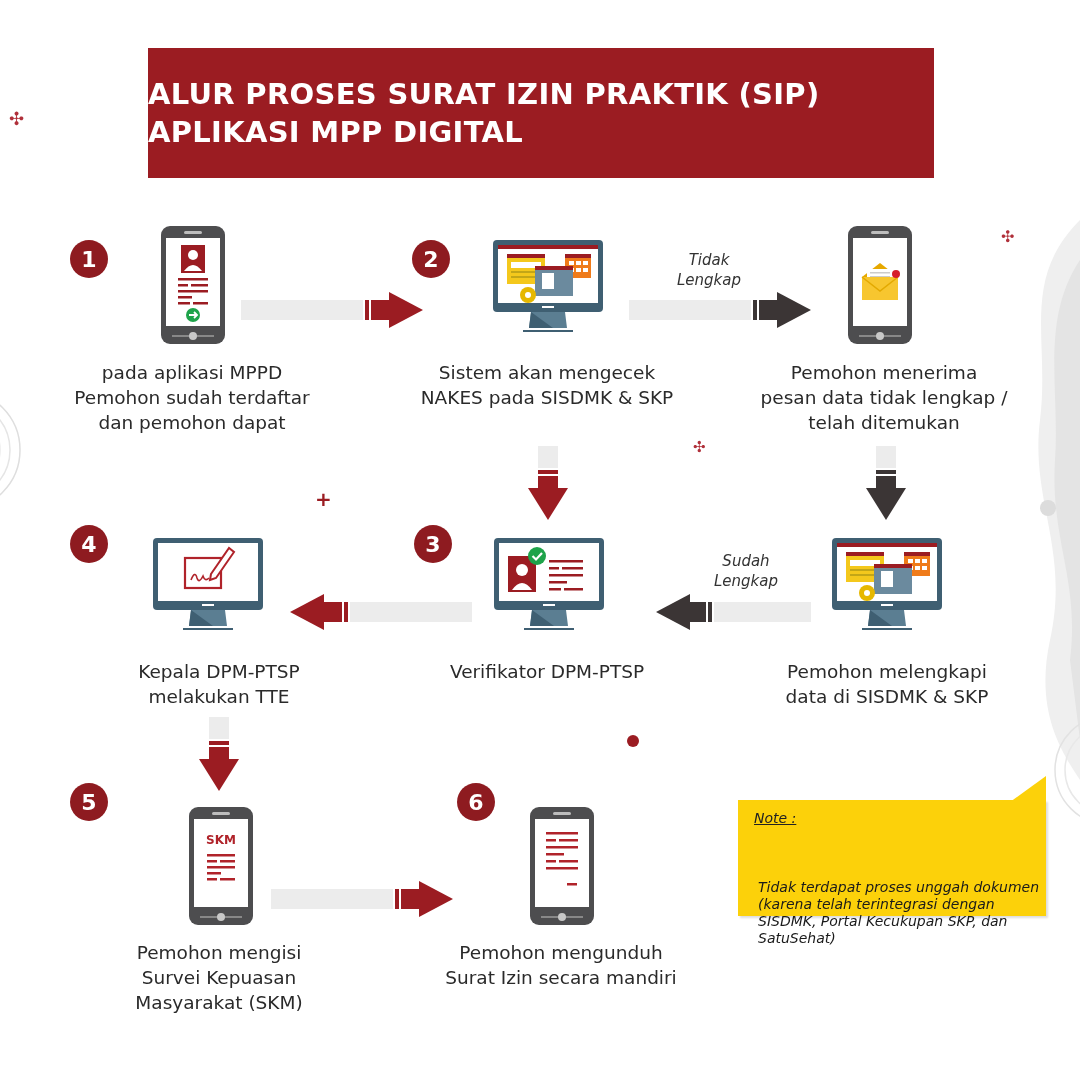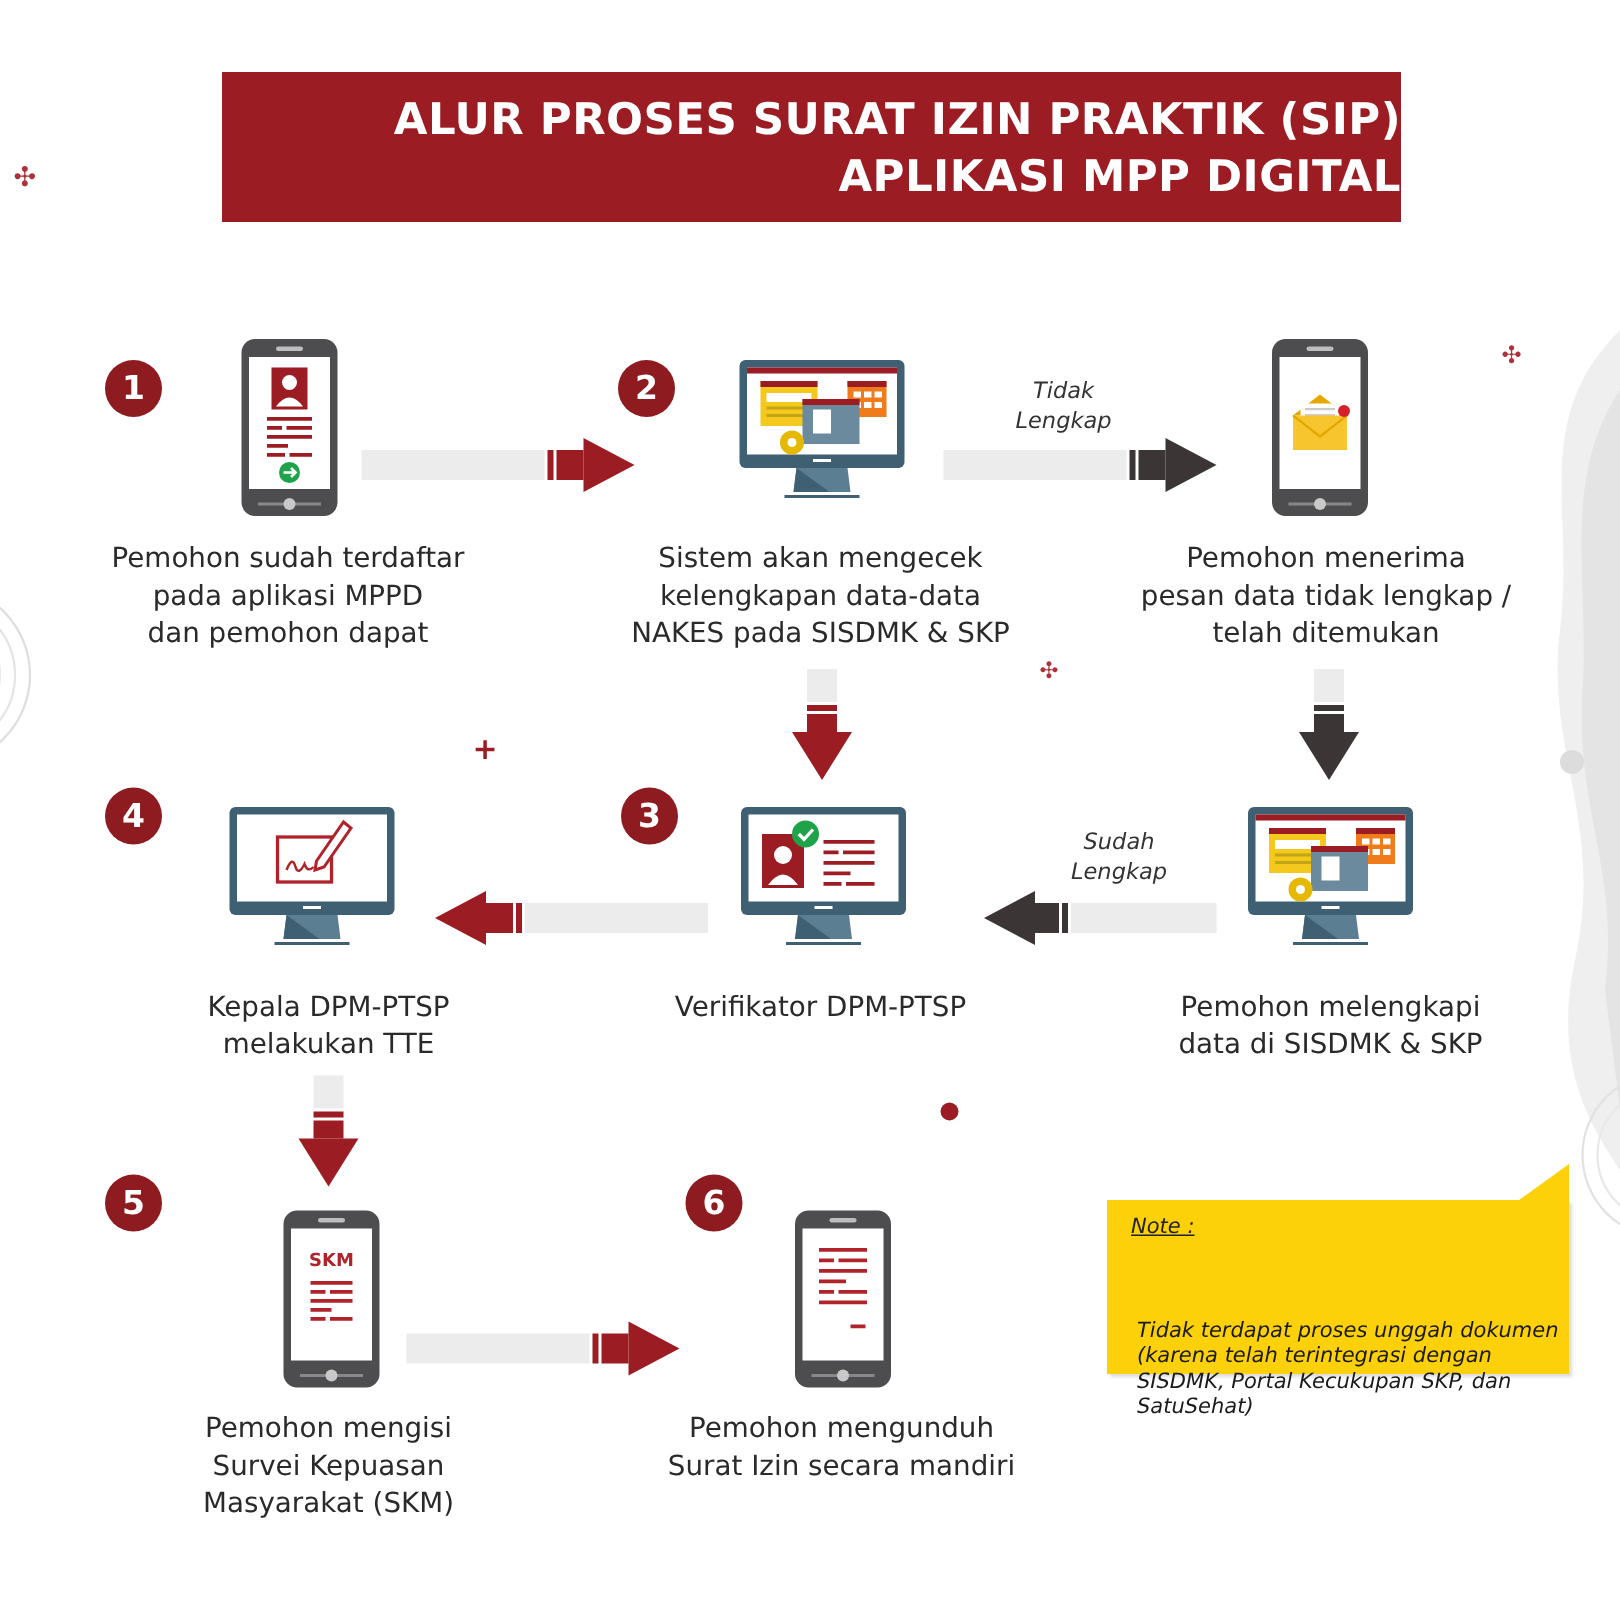--- a/index.html
+++ b/index.html
@@ -1,18 +1,18 @@
 <!DOCTYPE html>
 <html><head>
 <meta charset="utf-8">
 <style>
   html,body{margin:0;padding:0;}
   body{width:1080px;height:1080px;background:#ffffff;position:relative;overflow:hidden;font-family:"Liberation Sans","DejaVu Sans",sans-serif;color:#222;}
   .abs{position:absolute;}
-  .title-box{left:148px;top:48px;width:786px;height:100px;background:#9b1c22;color:#fff;display:flex;flex-direction:column;align-items:flex-end;justify-content:center;}
+  .title-box{left:148px;top:48px;width:786px;height:130px;background:#9b1c22;color:#fff;display:flex;flex-direction:column;align-items:flex-start;justify-content:center;}
   .title-line{font-family:"DejaVu Sans",sans-serif;font-weight:bold;font-size:29px;line-height:38px;letter-spacing:0.3px;}
   .badge{width:38px;height:38px;border-radius:50%;background:#8e1b20;color:#fff;font-family:"DejaVu Sans",sans-serif;font-weight:bold;font-size:22px;display:flex;align-items:center;justify-content:center;}
   .caption{font-family:"DejaVu Sans",sans-serif;font-size:18.5px;line-height:25px;color:#2a2a2a;text-align:center;white-space:nowrap;transform:translateX(-50%);}
   .cond{font-family:"DejaVu Sans",sans-serif;font-style:italic;font-size:15px;line-height:20px;color:#333;text-align:center;transform:translateX(-50%);}
   .note-box{left:738px;top:800px;width:308px;height:116px;background:#fcd10a;box-shadow:2px 2px 2px #ddd;text-decoration:underline;}
   .note-title{left:16px;top:10px;font-family:"DejaVu Sans",sans-serif;font-style:italic;font-size:14px;text-decoration:underline;color:#222;}
   .note-text{left:20px;top:32px;width:285px;font-family:"DejaVu Sans",sans-serif;font-style:italic;font-size:14px;line-height:17px;color:#1a1a1a;margin-top:47px;}
   svg{display:block;overflow:visible;}
 </style>
 </head>
@@ -265,27 +265,26 @@
 </svg>
 
 <svg class="abs" style="left:271px;top:881px;" width="182" height="36">
   <rect x="0" y="8" width="122" height="20" fill="#ececec"></rect>
   <rect x="124" y="8" width="4" height="20" fill="#9b1c22"></rect>
   <rect x="130" y="8" width="18" height="20" fill="#9b1c22"></rect>
   <path d="M148 0 L182 18 L148 36 Z" fill="#9b1c22"></path>
 </svg>
 
 <div class="abs caption" style="left:192px;top:360px;">
+  <div>pada aplikasi MPPD</div>
   <div>Pemohon sudah terdaftar</div>
-  <div>pada aplikasi MPPD</div>
   <div>dan pemohon dapat</div>
 </div>
 <div class="abs caption" style="left:547px;top:360px;">
   <div>Sistem akan mengecek</div>
-  <div>kelengkapan data-data</div>
   <div>NAKES pada SISDMK &amp; SKP</div>
 </div>
 <div class="abs caption" style="left:884px;top:360px;">
   <div>Pemohon menerima</div>
   <div>pesan data tidak lengkap /</div>
   <div>telah ditemukan</div>
 </div>
 <div class="abs caption" style="left:547px;top:659px;">
   <div>Verifikator DPM-PTSP</div>
 </div>

